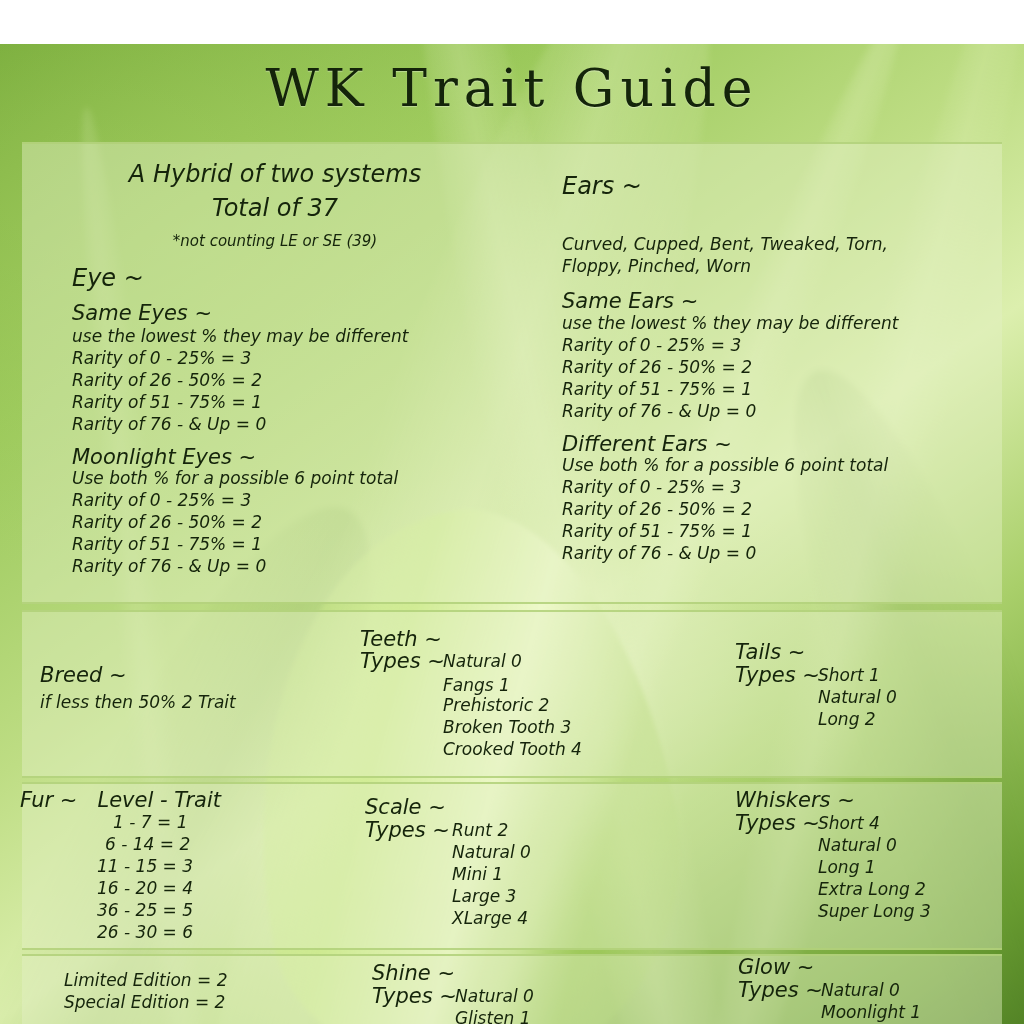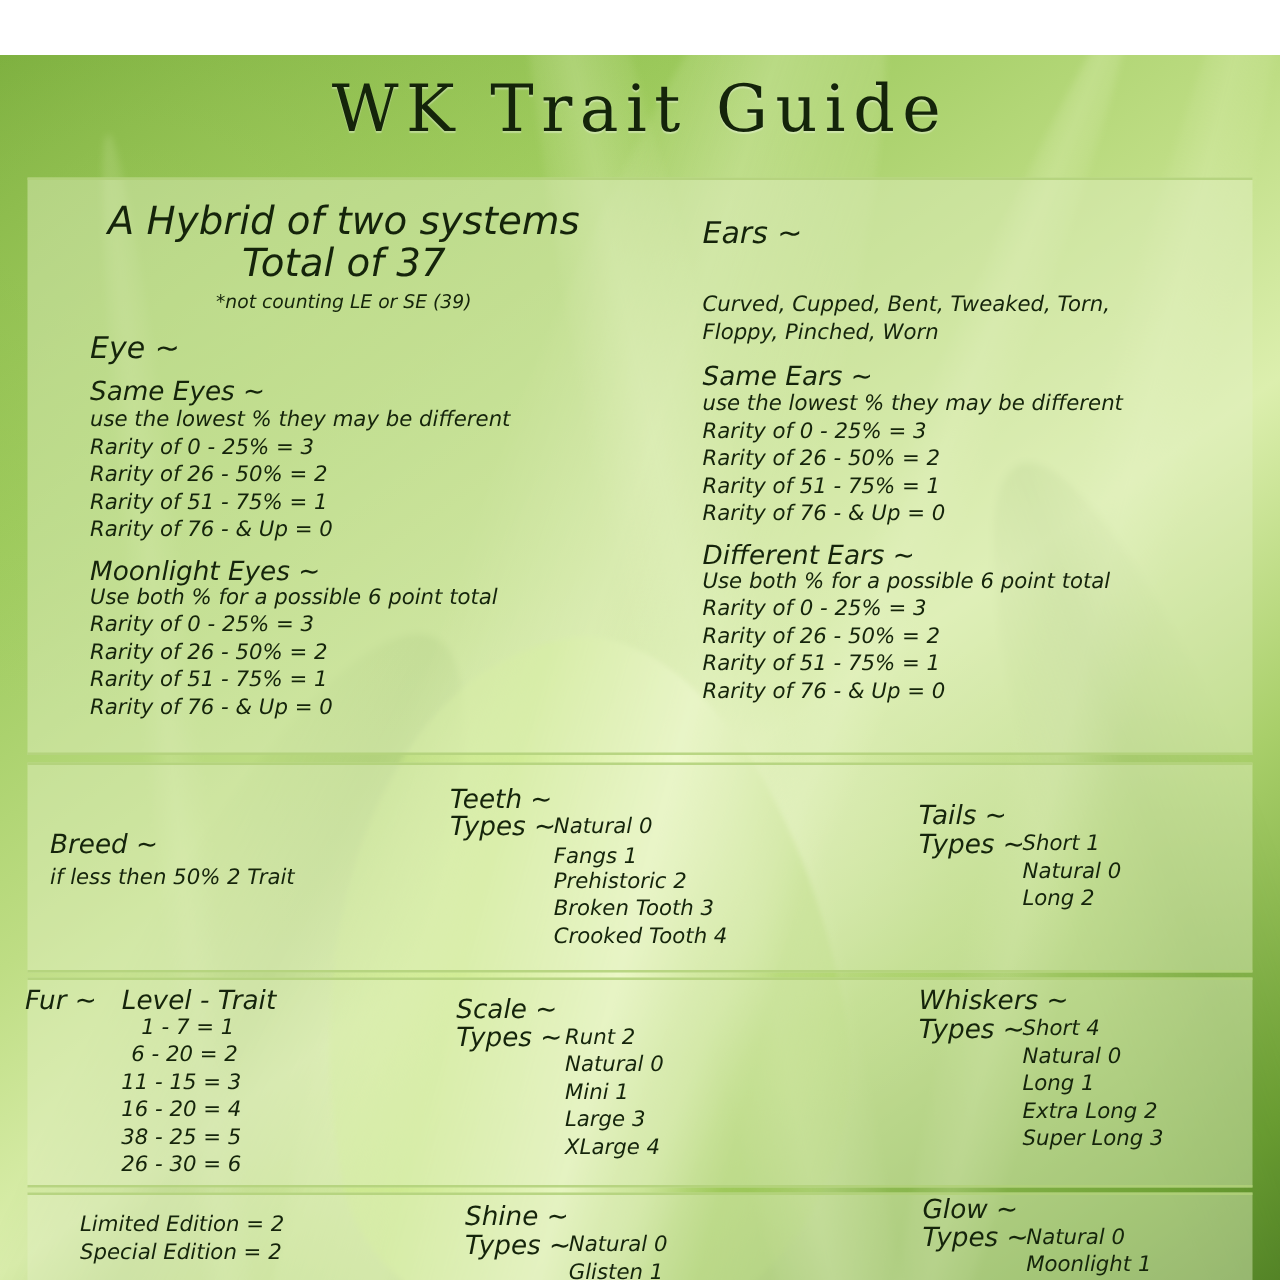--- a/index.html
+++ b/index.html
@@ -81,21 +81,21 @@
     font-family: "DejaVu Sans", sans-serif;
     font-style: italic;
     color: #15240b;
     white-space: pre;
     line-height: 1.0;
   }
 
   .hdr  { font-size: 21px; font-style: italic; }
   .line { font-size: 17px; }
   .small{ font-size: 15px; }
-  .big  { font-size: 31px; }
+  .big  { font-size: 24px; }
 
   
   .tb { position: absolute; }
 
   .ctr { text-align: center; }
 </style>
 </head>
 <body>
 
 <div class="page">
@@ -167,24 +167,24 @@
   <div class="tb txt hdr" style="left:735px; top:598px;">Tails ~</div>
   <div class="tb txt hdr" style="left:735px; top:621px;">Types ~</div>
   <div class="tb txt line" style="left:818px; top:623px;">Short 1</div>
   <div class="tb txt line" style="left:818px; top:645px;">Natural 0</div>
   <div class="tb txt line" style="left:818px; top:667px;">Long 2</div>
 
   <div class="panel r3"></div>
 
   <div class="tb txt hdr" style="left:20px; top:746px;text-align:right;">Fur ~   Level - Trait</div>
   <div class="tb txt line" style="left:113px; top:770px;">1 - 7 = 1</div>
-  <div class="tb txt line" style="left:105px; top:792px;">6 - 20 = 2</div>
+  <div class="tb txt line" style="left:105px; top:792px;">6 - 14 = 2</div>
   <div class="tb txt line" style="left:97px;  top:814px;">11 - 15 = 3</div>
   <div class="tb txt line" style="left:97px;  top:836px;">16 - 20 = 4</div>
-  <div class="tb txt line" style="left:97px;  top:858px;">38 - 25 = 5</div>
+  <div class="tb txt line" style="left:97px;  top:858px;">36 - 25 = 5</div>
   <div class="tb txt line" style="left:97px;  top:880px;">26 - 30 = 6</div>
 
   <div class="tb txt hdr" style="left:365px; top:753px;">Scale ~</div>
   <div class="tb txt hdr" style="left:365px; top:776px;">Types ~</div>
   <div class="tb txt line" style="left:452px; top:778px;">Runt 2</div>
   <div class="tb txt line" style="left:452px; top:800px;">Natural 0</div>
   <div class="tb txt line" style="left:452px; top:822px;">Mini 1</div>
   <div class="tb txt line" style="left:452px; top:844px;">Large 3</div>
   <div class="tb txt line" style="left:452px; top:866px;">XLarge 4</div>
 

